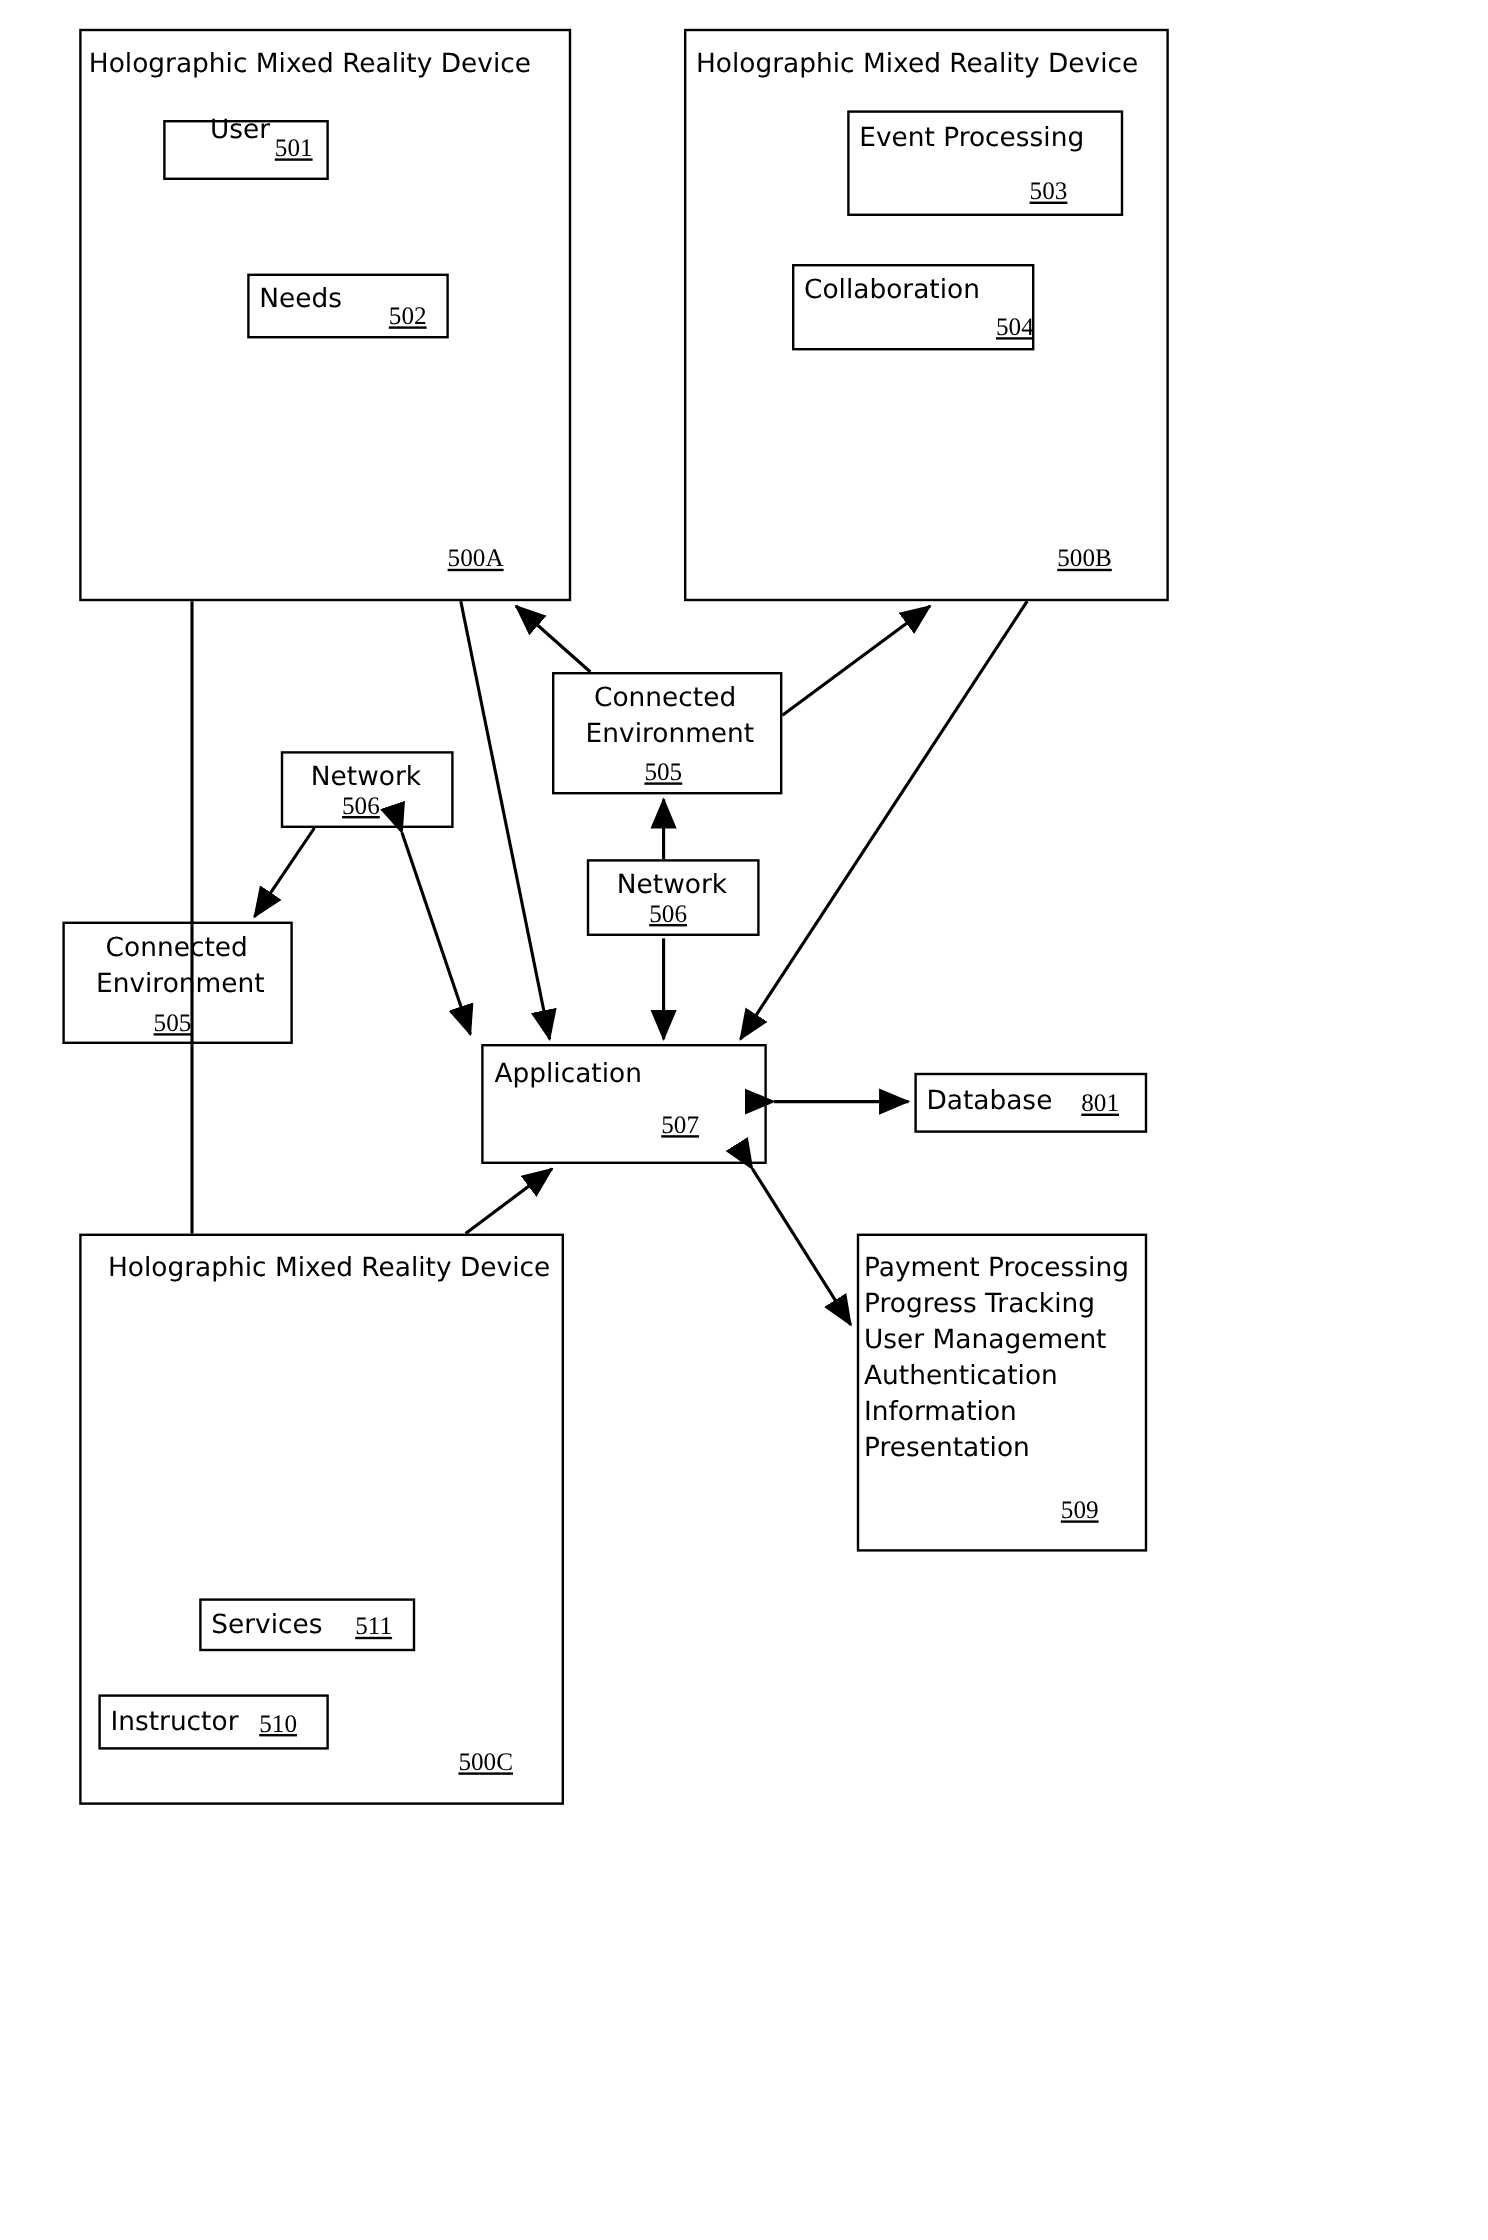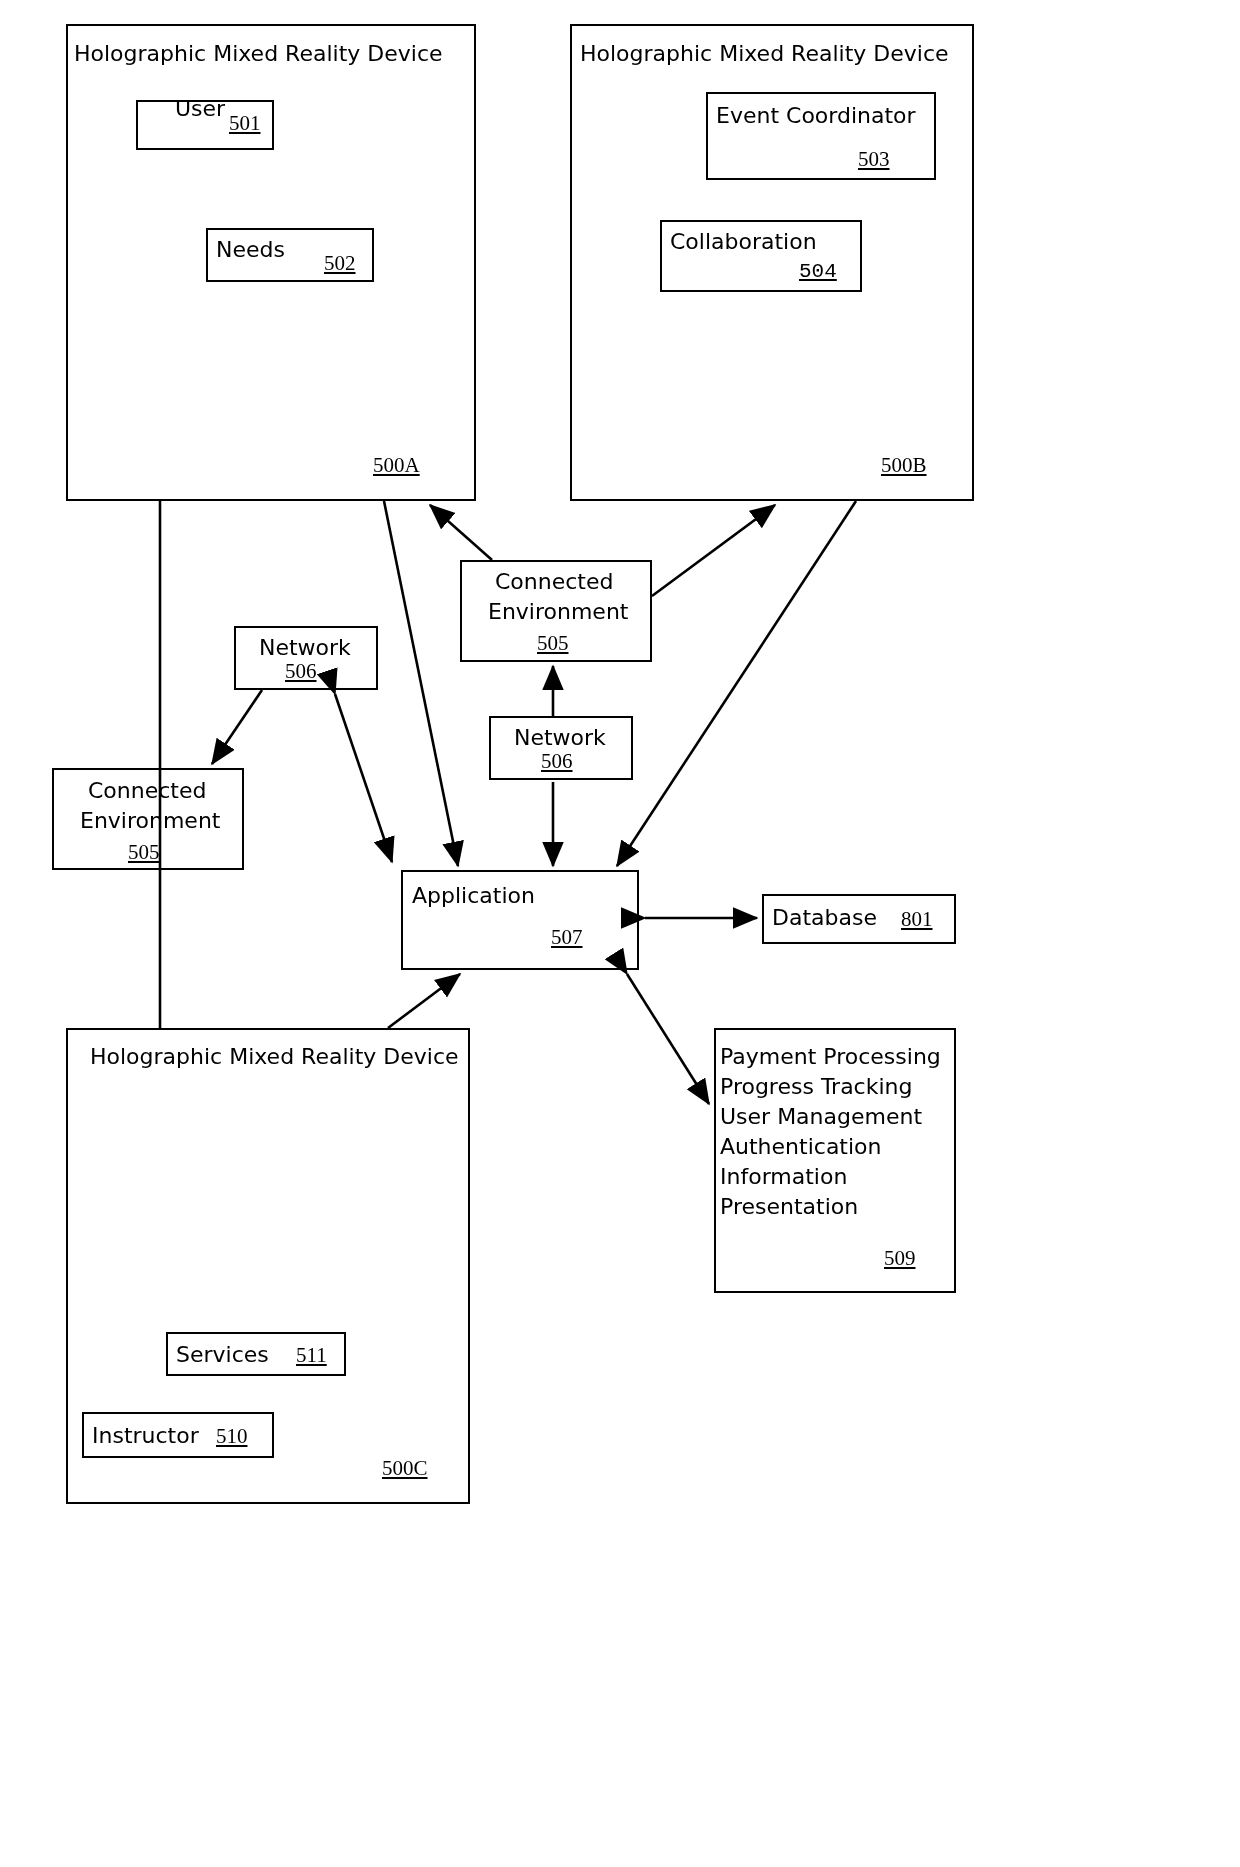--- a/index.html
+++ b/index.html
@@ -57,26 +57,26 @@
 
   <div class="box" style="left:206px; top:228px; width:168px; height:54px;"></div>
   <div class="lbl t22" style="left:216px; top:236px;">Needs</div>
   <div class="lbl t21 num" style="left:324px; top:250px;">502</div>
 
   <div class="box" style="left:570px; top:24px; width:404px; height:477px;"></div>
   <div class="lbl t22" style="left:580px; top:40px;">Holographic Mixed Reality Device</div>
   <div class="lbl t21 num" style="left:881px; top:452px;">500B</div>
 
   <div class="box" style="left:706px; top:92px; width:230px; height:88px;"></div>
-  <div class="lbl t22" style="left:716px; top:102px;">Event Coordinator</div>
+  <div class="lbl t22" style="left:716px; top:102px;">Event Processing</div>
   <div class="lbl t21 num" style="left:858px; top:146px;">503</div>
 
   <div class="box" style="left:660px; top:220px; width:202px; height:72px;"></div>
   <div class="lbl t22" style="left:670px; top:228px;">Collaboration</div>
-  <div class="lbl t21 num" style="left:799px; top:259px;font-family:Liberation Mono, monospace;">504</div>
+  <div class="lbl t21 num" style="left:830px; top:259px;">504</div>
 
   <div class="box" style="left:460px; top:560px; width:192px; height:102px;"></div>
   <div class="lbl t22" style="left:495px; top:568px;">Connected</div>
   <div class="lbl t22" style="left:488px; top:598px;">Environment</div>
   <div class="lbl t21 num" style="left:537px; top:630px;">505</div>
 
   <div class="box" style="left:234px; top:626px; width:144px; height:64px;"></div>
   <div class="lbl t22" style="left:259px; top:634px;">Network</div>
   <div class="lbl t21 num" style="left:285px; top:658px;">506</div>
 

